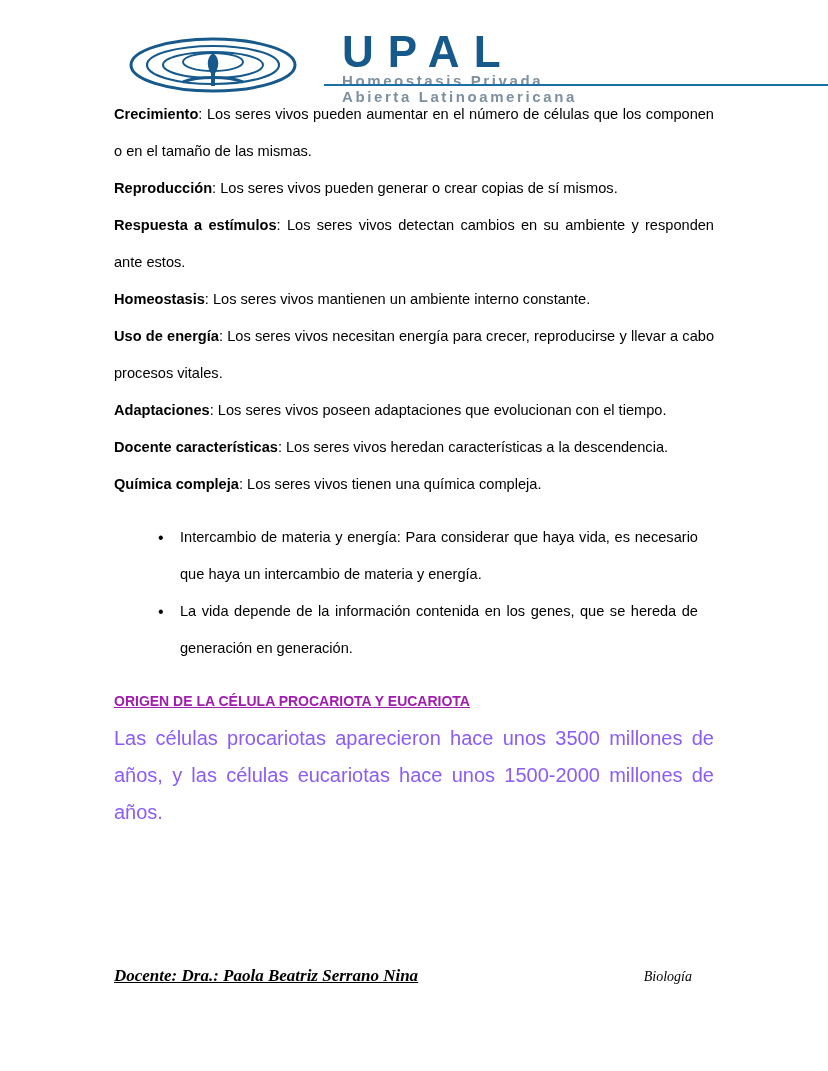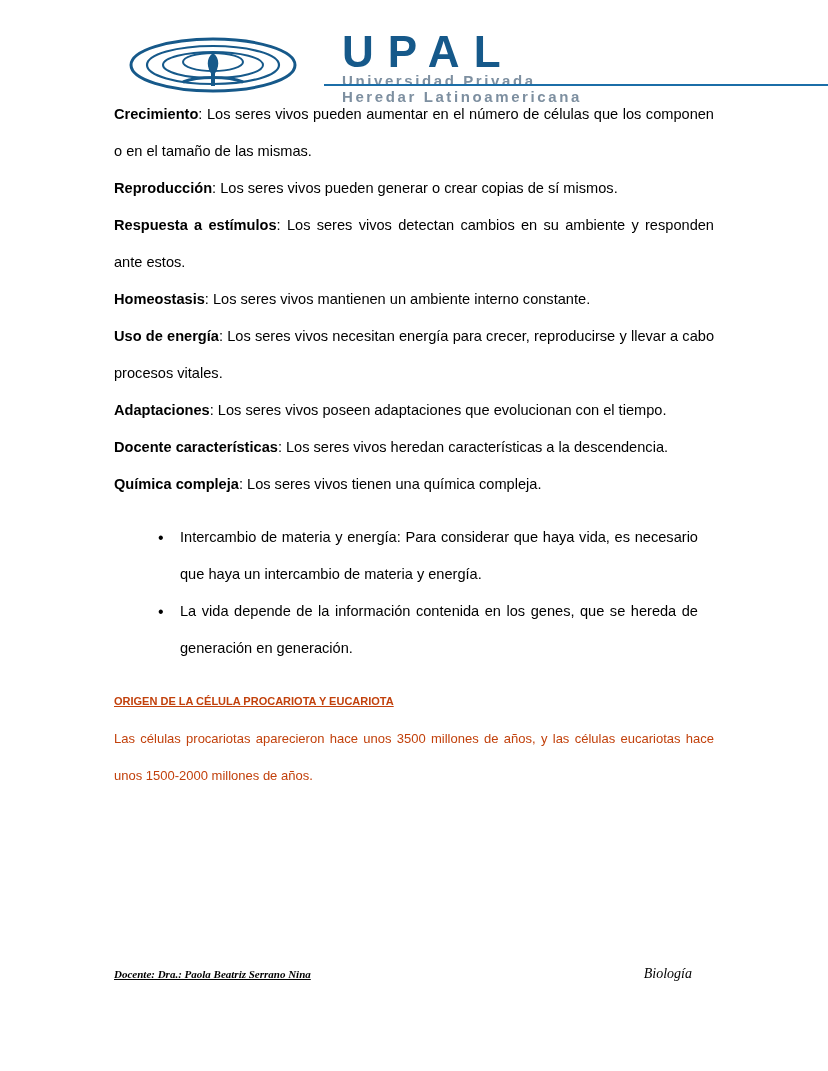--- a/index.html
+++ b/index.html
@@ -115,50 +115,50 @@
     content: "\2022";
     position: absolute;
     left: -22px;
     top: 0;
     font-size: 16px;
     color: #000;
   }
   h2.section-title {
     margin: 6px 0 0 0;
     padding: 0;
-    font-size: 11px;
+    font-size: 14px;
     line-height: 37px;
     font-weight: bold;
     text-decoration: underline;
-    color: #c2410c;
+    color: #a21caf;
   }
   p.plain {
     margin: 0;
     padding: 0;
-    font-size: 13px;
+    font-size: 20px;
     line-height: 37px;
     text-align: justify;
-    color: #c2410c;
+    color: #8b5cf6;
   }
 
   
   .footer {
     position: absolute;
     left: 114px;
     top: 966px;
     width: 600px;
     display: flex;
     justify-content: space-between;
     align-items: baseline;
   }
   .footer-left {
     font-family: "Liberation Serif", serif;
     font-style: italic;
     font-weight: bold;
-    font-size: 11px;
+    font-size: 17px;
     text-decoration: underline;
     color: #000;
   }
   .footer-right {
     font-family: "Liberation Serif", serif;
     font-style: italic;
     font-size: 14px;
     color: #000;
     padding-right: 22px;
   }
@@ -175,22 +175,22 @@
         <ellipse cx="85" cy="29" rx="66" ry="19" fill="none" stroke="#16598a" stroke-width="2.2"></ellipse>
         <ellipse cx="85" cy="29" rx="50" ry="13" fill="none" stroke="#16598a" stroke-width="2"></ellipse>
         <ellipse cx="85" cy="26" rx="30" ry="9" fill="none" stroke="#16598a" stroke-width="2"></ellipse>
         <path d="M55 46 C70 40, 100 40, 115 46" fill="none" stroke="#16598a" stroke-width="3"></path>
         <path d="M85 17 C78 22, 78 32, 85 40 C92 32, 92 22, 85 17 Z" fill="#16598a"></path>
         <rect x="83" y="36" width="4" height="14" fill="#16598a"></rect>
       </svg>
     </div>
     <div class="logo-text">
       <div class="upal-word">UPAL</div>
-      <div class="upal-sub1">Universidad Privada</div>
-      <div class="upal-sub2">Heredar Latinoamericana</div>
+      <div class="upal-sub1">Homeostasis Privada</div>
+      <div class="upal-sub2">Abierta Latinoamericana</div>
     </div>
     <div class="header-rule"></div>
   </div>
 
   <div class="content">
 
     <p class="para"><span class="lead">Crecimiento</span><span>: Los seres vivos pueden aumentar en el número de células que los componen o en el tamaño de las mismas.</span></p>
 
     <p class="para"><span class="lead">Reproducción</span><span>: Los seres vivos pueden generar o crear copias de sí mismos.</span></p>
 

